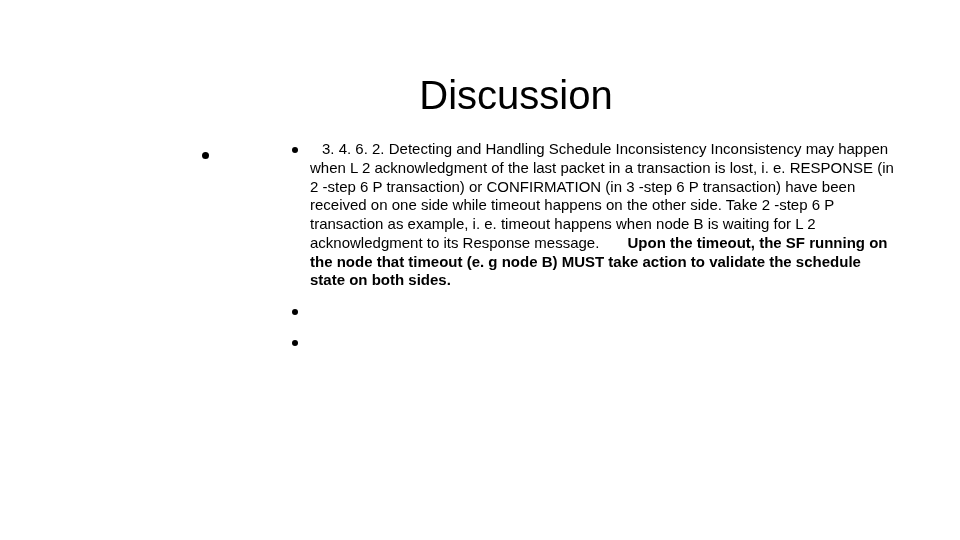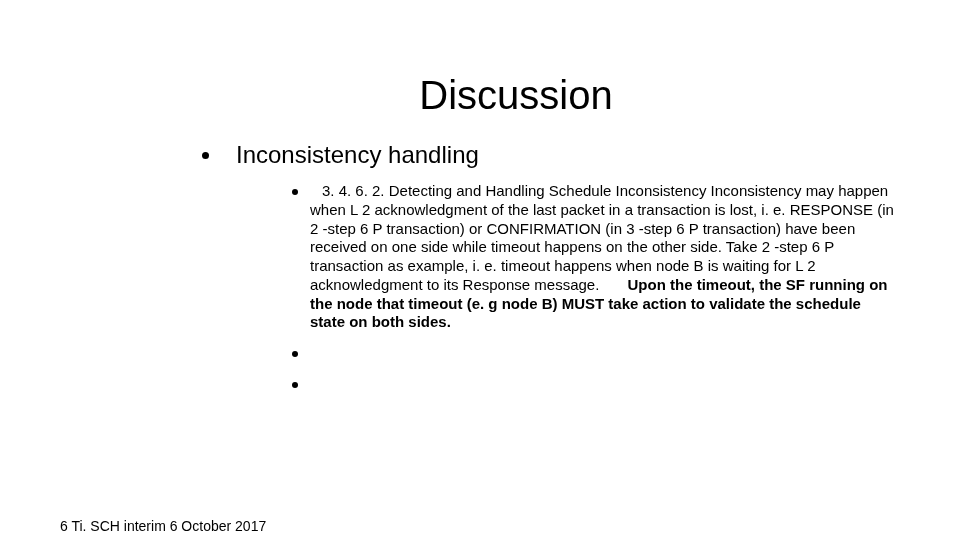--- a/index.html
+++ b/index.html
@@ -17,25 +17,23 @@
   b { font-weight: 700; }
 </style>
 </head>
 <body>
 
 <div class="slide">
   <h1 class="title">Discussion</h1>
 
   <ul class="l1">
     <li>
-      <span>Inconsistency handling</span>
       <ul class="l2">
         <li>
           <span>3. 4. 6. 2. Detecting and Handling Schedule Inconsistency Inconsistency may happen when L 2 acknowledgment of the last packet in a transaction is lost, i. e. RESPONSE (in 2 -step 6 P transaction) or CONFIRMATION (in 3 -step 6 P transaction) have been received on one side while timeout happens on the other side. Take 2 -step 6 P transaction as example, i. e. timeout happens when node B is waiting for L 2 acknowledgment to its Response message. </span><b>Upon the timeout, the SF running on the node that timeout (e. g node B) MUST take action to validate the schedule state on both sides.</b>
         </li>
         <li class="empty"><span></span></li>
         <li class="empty"><span></span></li>
       </ul>
     </li>
   </ul>
 
-  <div class="footer">6 Ti. SCH interim 6 October 2017</div>
 </div>
 
 </body></html>

